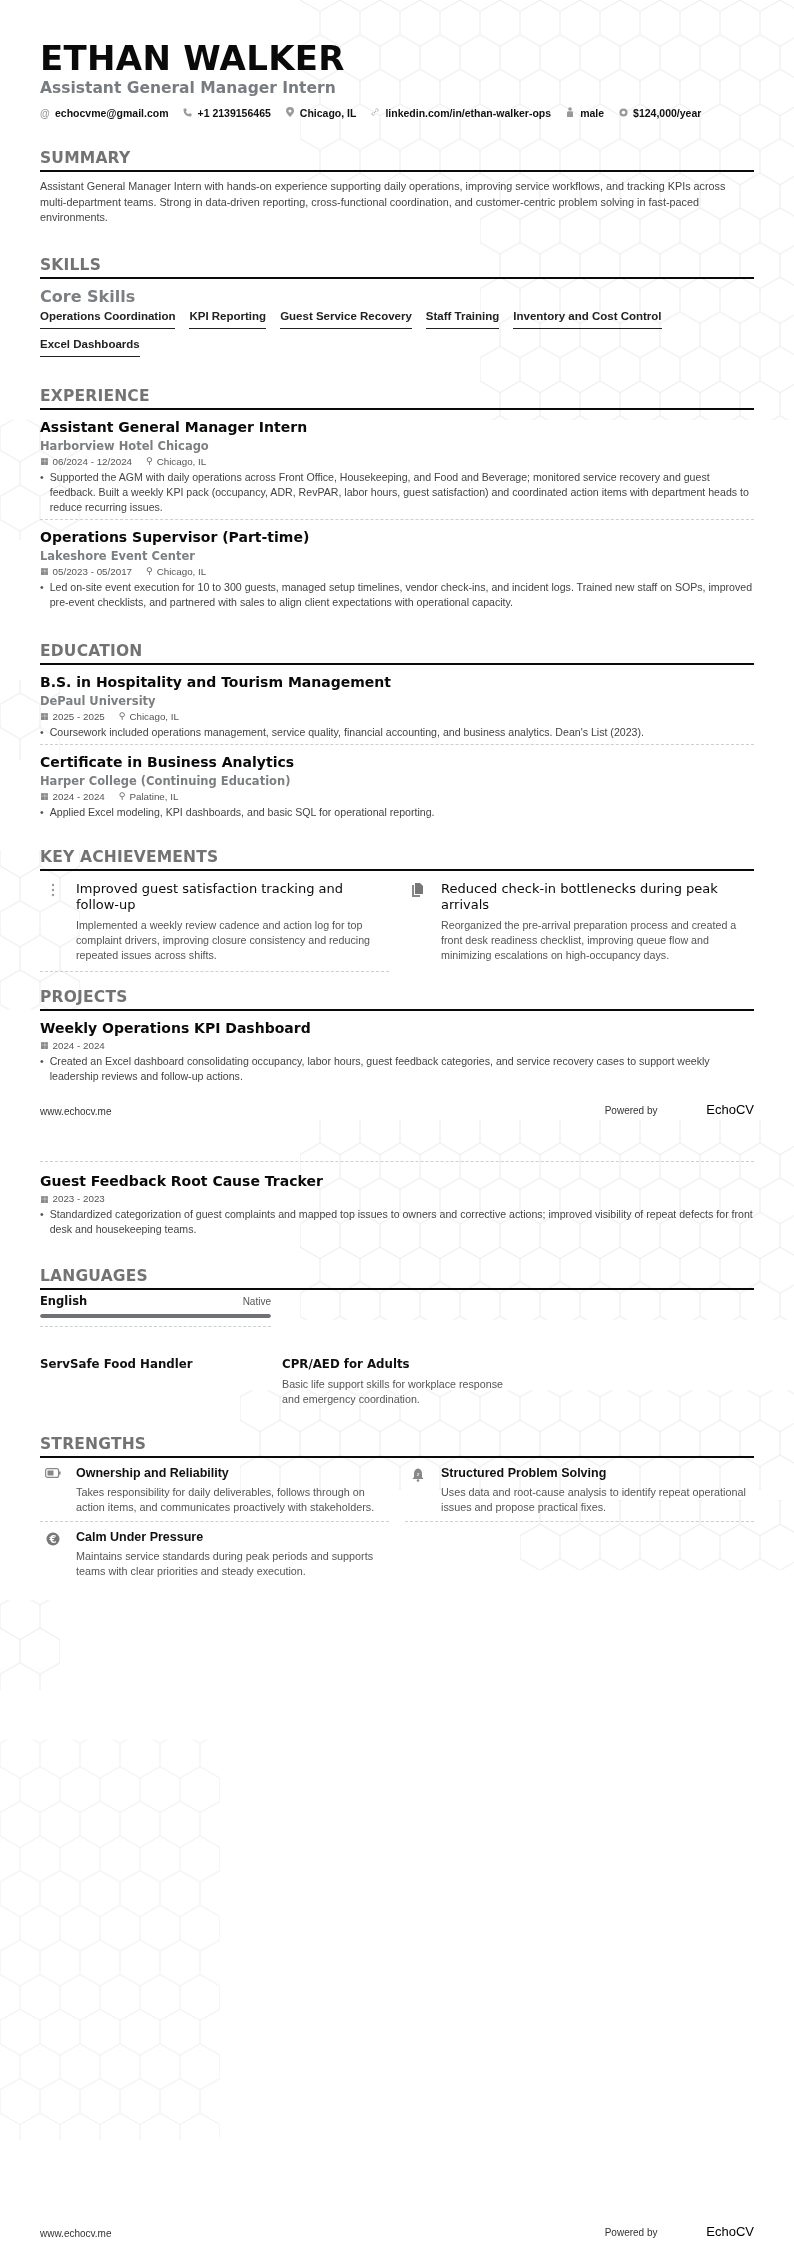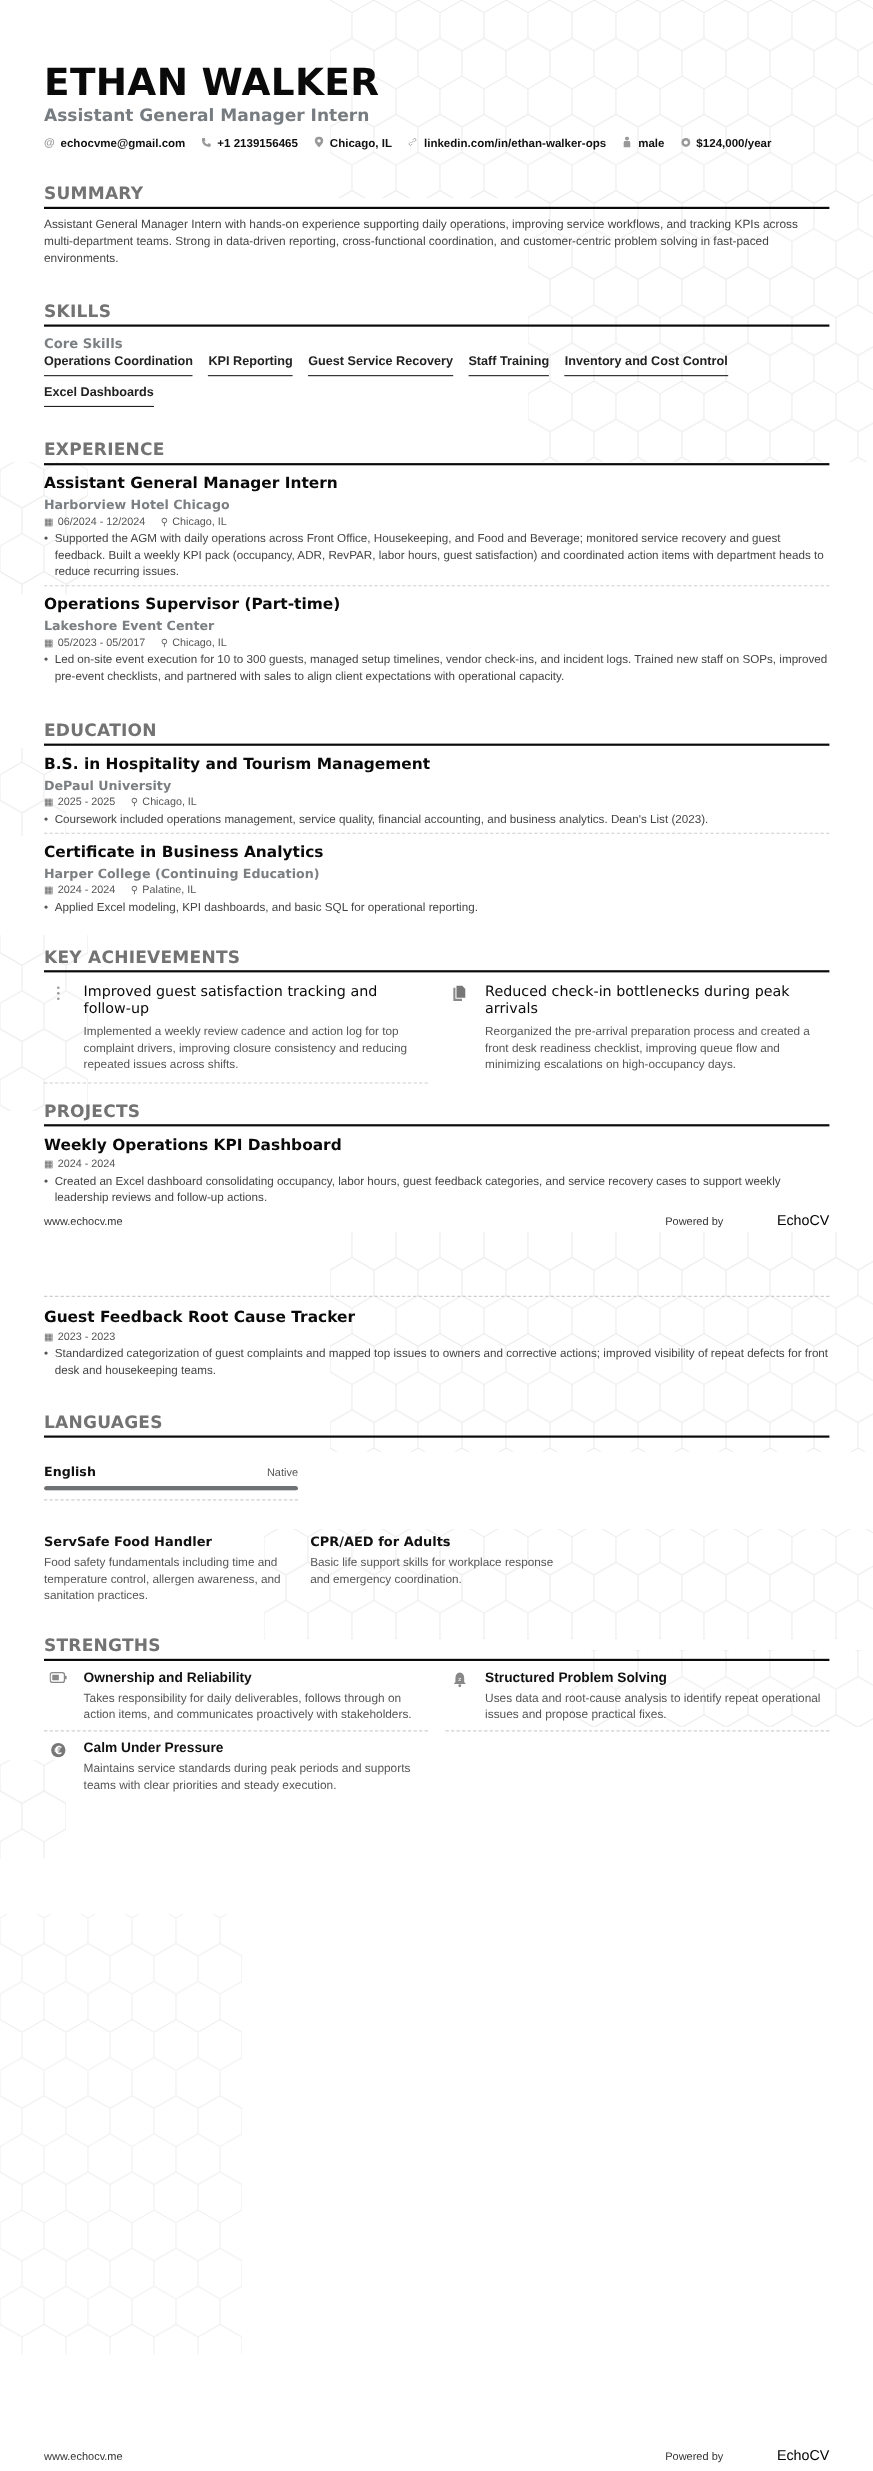--- a/index.html
+++ b/index.html
@@ -1,36 +1,36 @@
 <!DOCTYPE html>
 <html><head>
 <meta charset="utf-8">
 <style>
   * { box-sizing: border-box; margin: 0; padding: 0; }
   html, body { width: 794px; background: #ffffff; }
   body { font-family: "Liberation Sans", "DejaVu Sans", sans-serif; color: #222; position: relative; height: 2246px; overflow: hidden; }
 
   .bg-pattern { position: absolute; inset: 0; pointer-events: none; z-index: 0; }
-  .page { position: relative; z-index: 1; padding: 17px 40px; }
+  .page { position: relative; z-index: 1; padding: 0 40px; }
 
   
   .header { padding-top: 38px; }
   .name { font-family: "DejaVu Sans", sans-serif; font-weight: 700; font-size: 34px; letter-spacing: 0.3px; color: #0a0a0a; line-height: 40px; }
   .headline { font-family: "DejaVu Sans", sans-serif; font-weight: 700; font-size: 15.5px; color: #777c80; margin-top: 0px; line-height: 20px; }
   .contacts { display: flex; align-items: center; gap: 14px; margin-top: 9px; font-size: 10.5px; font-weight: 700; color: #111; }
   .contact { display: flex; align-items: center; gap: 5px; white-space: nowrap; }
   .c-ico { color: #999; font-size: 10px; width: 10px; text-align: center; display: inline-block; }
 
   
   .section { margin-top: 26px; }
   .section-title { font-family: "DejaVu Sans", sans-serif; font-weight: 700; font-size: 15.5px; color: #737373; letter-spacing: 0.2px; padding-bottom: 3px; border-bottom: 2.5px solid #0a0a0a; }
   .para { font-size: 10.8px; color: #444; line-height: 15.5px; margin-top: 7px; }
 
   
-  .skill-group-title { font-family: "DejaVu Sans", sans-serif; font-weight: 700; font-size: 12px; color: #7b7f82; margin-top: 8px; }
+  .skill-group-title { font-family: "DejaVu Sans", sans-serif; font-weight: 700; font-size: 16px; color: #7b7f82; margin-top: 8px; }
   .skills { display: flex; flex-wrap: wrap; gap: 9px 14px; margin-top: 4px; }
   .skill { font-weight: 700; font-size: 11.5px; color: #222; padding-bottom: 6px; border-bottom: 1.5px solid #222; }
 
   
   .entry { padding: 8px 0 4px; border-bottom: 1px dashed #cfcfcf; }
   .entry:last-child { border-bottom: none; }
   .entry-title { font-family: "DejaVu Sans", sans-serif; font-weight: 700; font-size: 14px; color: #0a0a0a; line-height: 18px; }
   .entry-sub { font-family: "DejaVu Sans", sans-serif; font-weight: 700; font-size: 11.5px; color: #7b7f82; margin-top: 3px; }
   .meta { display: flex; gap: 14px; font-size: 9.8px; color: #555; margin-top: 3px; align-items: center; }
   .meta-item { display: flex; align-items: center; gap: 4px; }
@@ -45,21 +45,21 @@
   .ach-ico { width: 18px; flex: 0 0 18px; color: #777; font-size: 13px; text-align: center; padding-top: 2px; }
   .ach-title { font-family: "DejaVu Sans", sans-serif; font-weight: 400; font-size: 13px; color: #0a0a0a; line-height: 16px; }
   .ach-desc { font-size: 10.7px; color: #555; line-height: 15px; margin-top: 5px; }
 
   
   .footer { position: absolute; left: 40px; right: 40px; display: flex; justify-content: space-between; align-items: flex-end; font-size: 10px; color: #333; z-index: 1; }
   .footer .brand { font-size: 13px; color: #000000; margin-left: 46px; }
   .footer .powered { font-size: 10px; color: #333; }
 
   
-  .langs { display: grid; grid-template-columns: 231px 231px; column-gap: 10px; margin-top: 24px; }
+  .langs { display: grid; grid-template-columns: 231px 231px; column-gap: 10px; margin-top: 4px; }
   .lang { padding-bottom: 8px; border-bottom: 1px dashed #cfcfcf; }
   .lang-row { display: flex; justify-content: space-between; align-items: baseline; }
   .lang-name { font-family: "DejaVu Sans", sans-serif; font-weight: 700; font-size: 11.5px; color: #111; }
   .lang-level { font-size: 10px; color: #555; }
   .lang-bar { height: 4px; background: #e5e5e5; border-radius: 2px; margin-top: 6px; overflow: hidden; }
   .lang-fill { height: 100%; background: #6e7275; border-radius: 2px; }
 
   
   .train-grid { display: grid; grid-template-columns: 230px 230px; column-gap: 12px; margin-top: 8px; }
   .train-title { font-family: "DejaVu Sans", sans-serif; font-weight: 700; font-size: 11.8px; color: #111; }
@@ -333,21 +333,20 @@
             <div class="lang-fill" style="width:100%"></div>
           </div>
       </div>
     </div>
   </section>
 
   <section class="section" style="margin-top:30px">
     <div class="train-grid">
       <div>
         <div class="train-title">ServSafe Food Handler</div>
-        <div class="train-desc">Food safety fundamentals including time and temperature control, allergen awareness, and sanitation practices.</div>
       </div>
       <div>
         <div class="train-title">CPR/AED for Adults</div>
         <div class="train-desc">Basic life support skills for workplace response and emergency coordination.</div>
       </div>
     </div>
   </section>
 
   <section class="section" style="margin-top:28px">
     <h2 class="section-title">STRENGTHS</h2>

